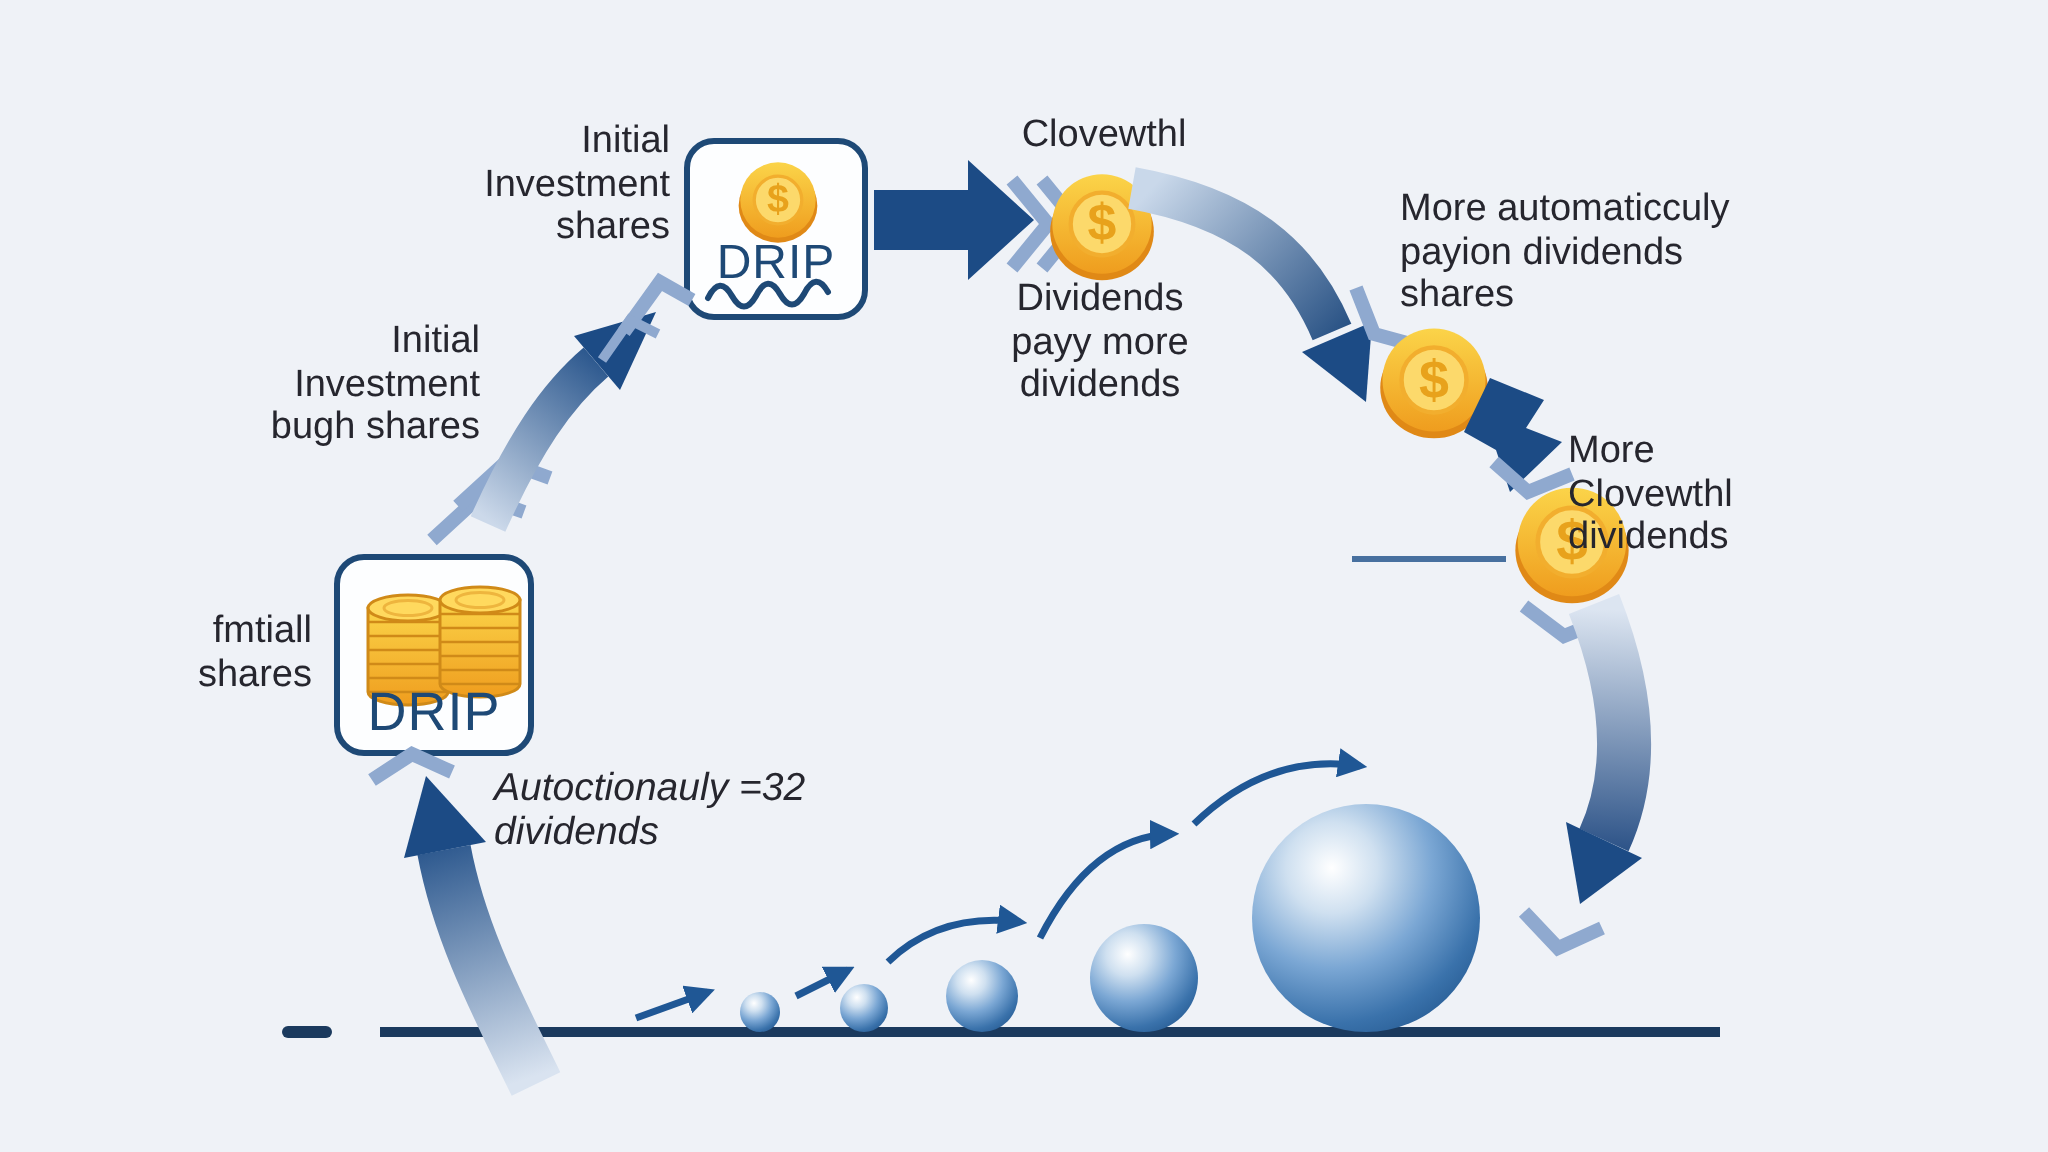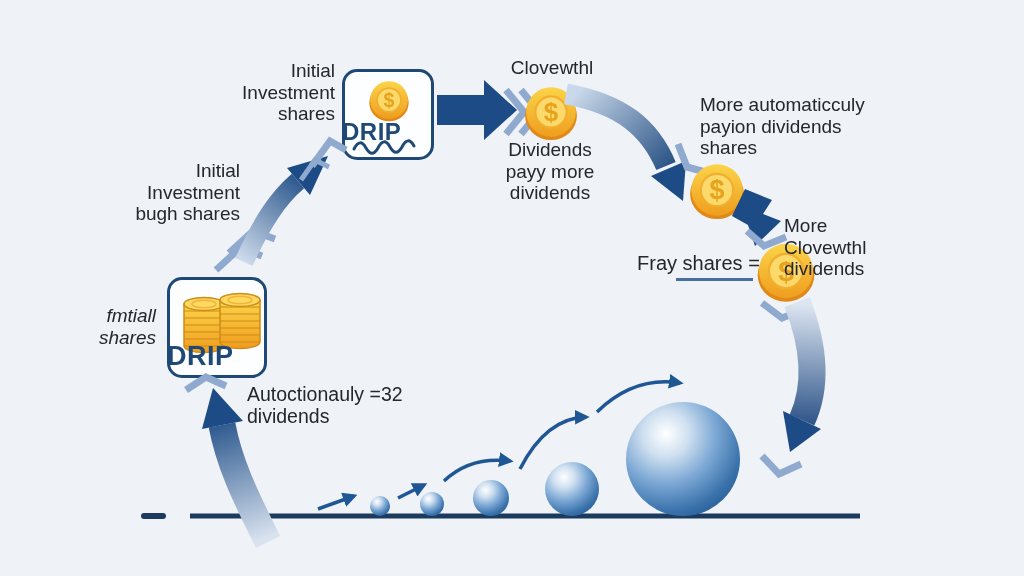--- a/index.html
+++ b/index.html
@@ -7,22 +7,22 @@
     --chevron:#8fa9cf; --line:#1b3a5e; --underline:#47709f;
   }
   html,body{margin:0;padding:0;}
   #canvas{position:relative;width:1024px;height:576px;background:var(--bg);
     overflow:hidden;font-family:"Liberation Sans",sans-serif;}
   #scene{position:absolute;left:0;top:0;z-index:3;pointer-events:none;}
   .drip-box{position:absolute;border:3px solid var(--navy);border-radius:15px;
     background:#fdfeff;z-index:2;box-sizing:border-box;}
   .label{position:absolute;z-index:4;font-weight:500;font-size:19px;color:var(--text);
     white-space:pre-line;line-height:1.14;}
-  .drip-label{position:absolute;z-index:4;font-weight:bold;color:var(--navy);
-    text-align:left;letter-spacing:.5px;}
+  .drip-label{position:absolute;z-index:4;font-weight:normal;color:var(--navy);
+    text-align:center;letter-spacing:.5px;}
   .underline-bar{position:absolute;z-index:4;background:var(--underline);}
   .chev{fill:none;stroke:var(--chevron);stroke-width:7;stroke-linejoin:miter;}
   .chev-thin{fill:none;stroke:var(--chevron);stroke-width:5;stroke-linejoin:miter;}
   .thin-arrow{fill:none;stroke:#1f5795;stroke-width:3.5;}
   .dark-fill{fill:var(--arrow-dark);}
 </style>
 </head>
 <body>
 
 <div id="canvas">
@@ -175,27 +175,26 @@
 dividends</div>
 
   <div class="label" style="left:700px;top:94px;width:180px;">More automaticculy
 payion dividends
 shares</div>
 
   <div class="label" style="left:784px;top:215px;width:110px;">More
 Clovewthl
 dividends</div>
 
-  <div class="label" style="left:637px;top:252px;width:130px;font-size:20px;">Fray shares =</div>
   <div class="underline-bar" style="left:676px;top:278px;width:77px;height:3px;"></div>
 
   <div class="label" style="left:120px;top:160px;width:120px;text-align:right;">Initial
 Investment
 bugh shares</div>
 
   <div class="drip-label" style="left:167px;top:341px;width:100px;font-size:27px;">DRIP</div>
 
-  <div class="label" style="left:80px;top:305px;width:76px;text-align:right;font-style:italic;">fmtiall
+  <div class="label" style="left:80px;top:305px;width:76px;text-align:right;">fmtiall
 shares</div>
 
-  <div class="label" style="left:247px;top:383px;width:210px;font-size:19.5px;">Autoctionauly =32
+  <div class="label" style="left:247px;top:383px;width:210px;font-size:19.5px;font-style:italic;">Autoctionauly =32
 dividends</div>
 </div>
 
 </body></html>

